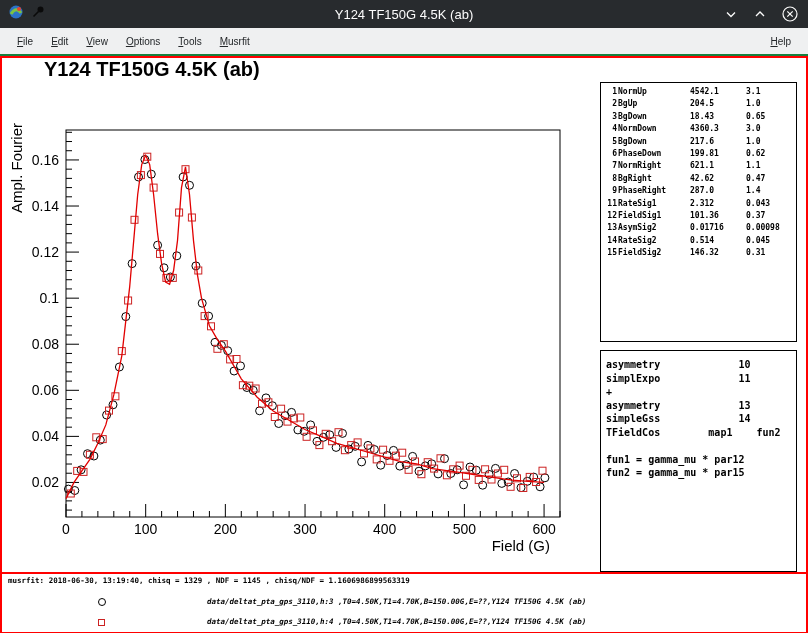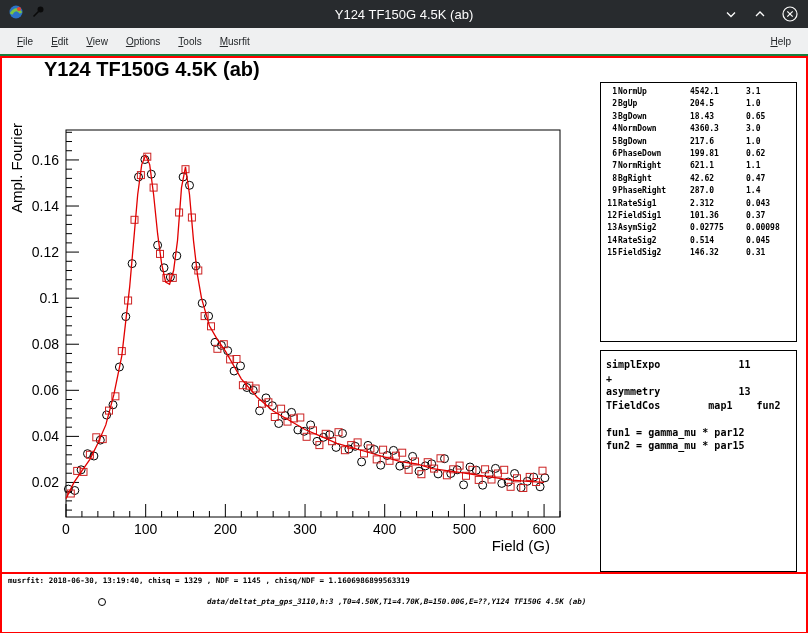--- a/index.html
+++ b/index.html
@@ -435,38 +435,42 @@
       </div>
       <div class="param-row">
         <span class="param-idx">12</span>
         <span class="param-name">FieldSig1</span>
         <span class="param-val">101.36</span>
         <span class="param-err">0.37</span>
       </div>
       <div class="param-row">
         <span class="param-idx">13</span>
         <span class="param-name">AsymSig2</span>
-        <span class="param-val">0.02775</span>
+        <span class="param-val">0.01716</span>
         <span class="param-err">0.00098</span>
       </div>
       <div class="param-row">
         <span class="param-idx">14</span>
         <span class="param-name">RateSig2</span>
         <span class="param-val">0.514</span>
         <span class="param-err">0.045</span>
       </div>
       <div class="param-row">
         <span class="param-idx">15</span>
         <span class="param-name">FieldSig2</span>
         <span class="param-val">146.32</span>
         <span class="param-err">0.31</span>
       </div>
     </div>
-  <div class="theory-box"><div>simplExpo             11</div><div>+</div><div>asymmetry             13</div><div>TFieldCos        map1    fun2</div><div>&nbsp;</div><div>fun1 = gamma_mu * par12</div><div>fun2 = gamma_mu * par15</div></div>
+  <div class="theory-box"><div>asymmetry             10</div><div>simplExpo             11</div><div>+</div><div>asymmetry             13</div><div>simpleGss             14</div><div>TFieldCos        map1    fun2</div><div>&nbsp;</div><div>fun1 = gamma_mu * par12</div><div>fun2 = gamma_mu * par15</div></div>
   <div class="footer-sep"></div>
   <div class="footer-info">musrfit: 2018-06-30, 13:19:40, chisq = 1329 , NDF = 1145 , chisq/NDF = 1.1606986899563319</div>
   <div class="legend">
       <div class="legend-row" style="top: 538px;">
         <span class="legend-marker circle" style="border-color: rgb(0, 0, 0);"></span>
         <span class="legend-label">data/deltat_pta_gps_3110,h:3 ,T0=4.50K,T1=4.70K,B=150.00G,E=??,Y124 TF150G 4.5K (ab)</span>
       </div>
+      <div class="legend-row" style="top: 558px;">
+        <span class="legend-marker square" style="border-color: rgb(204, 34, 34);"></span>
+        <span class="legend-label">data/deltat_pta_gps_3110,h:4 ,T0=4.50K,T1=4.70K,B=150.00G,E=??,Y124 TF150G 4.5K (ab)</span>
+      </div>
     </div>
 </div>
 
 </body></html>

